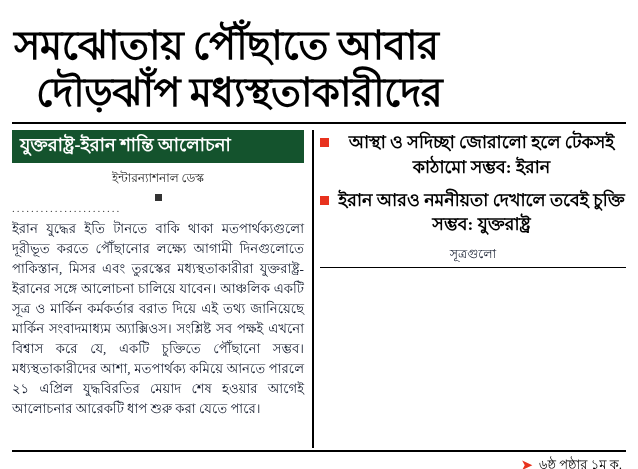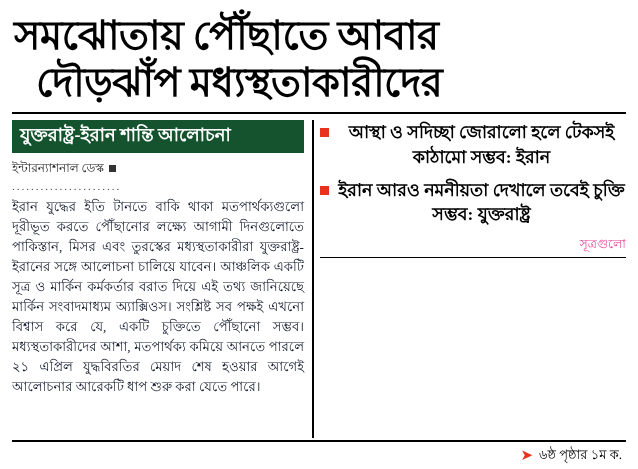--- a/index.html
+++ b/index.html
@@ -12,21 +12,21 @@
     background: #ffffff;
     font-family: "Liberation Sans", sans-serif;
     color: #000000;
     overflow: hidden;
   }
   .page {
     position: relative;
     width: 638px;
     height: 469px;
     box-sizing: border-box;
-    padding: 10px 12px 6px 12px;
+    padding: 20px 12px 6px 12px;
   }
 
   
   .headline {
     font-family: "Liberation Serif", serif;
     font-weight: bold;
     font-size: 40px;
     line-height: 1.18;
     letter-spacing: -0.5px;
     color: #000;
@@ -77,20 +77,21 @@
   }
 
   .desk-line {
     font-family: "Liberation Serif", serif;
     font-size: 12px;
     color: #222;
     margin: 2px 0 1px 0;
     display: flex;
     align-items: center;
     gap: 5px;
+    flex-direction: column;
   }
   .desk-line .sq {
     display: inline-block;
     width: 7px;
     height: 7px;
     background: #333;
   }
   .dots {
     font-family: "Liberation Serif", serif;
     font-size: 11px;
@@ -133,24 +134,24 @@
     font-family: "Liberation Serif", serif;
     font-weight: bold;
     font-size: 17.5px;
     line-height: 1.38;
     color: #000;
     text-align: center;
   }
 
   
   .source-head {
-    text-align: right;
+    text-align: center;
     font-family: "Liberation Serif", serif;
     font-size: 12.5px;
-    color: #ec4899;
+    color: #0f172a;
     margin: 4px 0 0 0;
   }
   .source-rule {
     height: 1px;
     background: #000;
     margin: 2px 0 4px 0;
   }
   .source-text {
     font-family: "Liberation Serif", serif;
     font-size: 13.2px;

